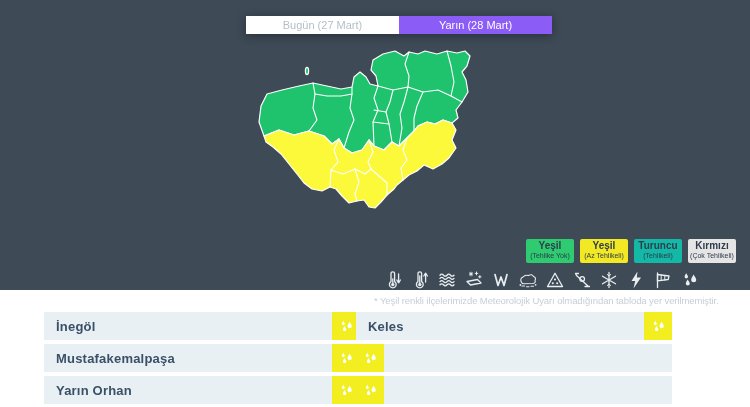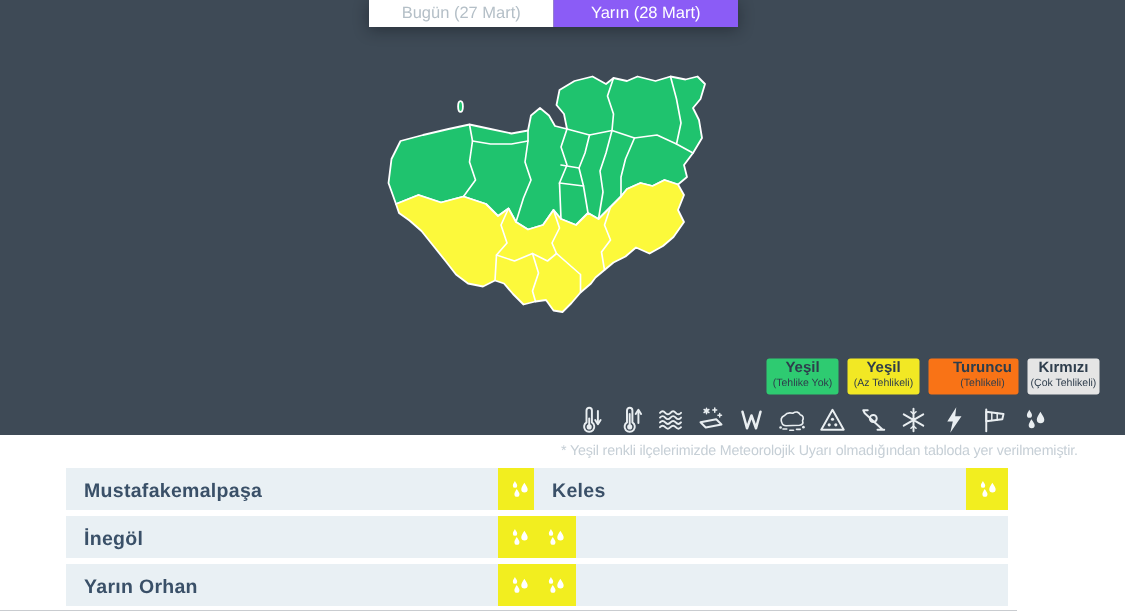--- a/index.html
+++ b/index.html
@@ -2,38 +2,38 @@
 <html><head>
 <meta charset="utf-8">
 <style>
   html,body{margin:0;padding:0;}
   body{font-family:"Liberation Sans",sans-serif;}
   .stage{position:relative;width:750px;height:407px;background:#ffffff;overflow:hidden;}
 
   
   .top{position:absolute;left:0;top:0;width:750px;height:290px;background:#3e4a56;}
 
-  .tabbar{position:absolute;left:246px;top:0;width:246px;height:18px;display:flex;box-shadow:0 2px 10px rgba(15,20,26,.45);}
+  .tabbar{position:absolute;left:246px;top:16px;width:306px;height:18px;display:flex;box-shadow:0 2px 10px rgba(15,20,26,.45);}
   .tab{flex:1;font-size:11px;line-height:19px;text-align:center;cursor:pointer;white-space:nowrap;overflow:hidden;}
   .tab-today{background:#ffffff;color:#b4bfc7;}
   .tab-tomorrow{background:#8b5cf6;color:#ffffff;}
 
   .map{position:absolute;left:257px;top:50px;width:215px;height:166px;}
   .map .green{fill:#1fc36e;}
   .map .yellow{fill:#fcf93b;}
   .map .land{stroke:#ffffff;stroke-width:1.2;stroke-linejoin:round;}
   .map .borders path{fill:none;stroke:#ffffff;stroke-width:1.1;stroke-linecap:round;stroke-linejoin:round;}
 
-  .legend{position:absolute;left:511px;top:239px;display:flex;gap:6px;}
+  .legend{position:absolute;left:526px;top:239px;display:flex;gap:6px;}
   .lgbox{width:48px;height:24px;border-radius:2px;text-align:center;color:#2e3d4c;overflow:hidden;}
   .lgl{font-size:10px;font-weight:bold;line-height:12px;margin-top:1px;}
   .lgs{font-size:7px;line-height:8px;}
   .lg0{background:#2ecb71;}
   .lg1{background:#f2e824;}
-  .lg2{background:#f97316;padding-left:12px;}
+  .lg2{background:#14b8a6;}
   .lg3{background:#e5e5e5;}
 
   .icons{position:absolute;left:383px;top:270px;display:flex;gap:7px;}
   .wicon{width:20px;height:20px;}
   .wicon svg{display:block;width:20px;height:20px;stroke:#e9eef1;fill:none;stroke-width:1.3;stroke-linecap:round;stroke-linejoin:round;}
   .wicon svg .f{fill:#e9eef1;stroke:none;}
 
   
   .bottom{position:absolute;left:0;top:290px;width:750px;height:147px;background:#ffffff;}
   .footnote{position:absolute;top:5px;left:374px;width:326px;font-size:9.5px;letter-spacing:-0.1px;white-space:nowrap;color:#c6cfd6;text-align:right;}
@@ -191,40 +191,40 @@
       </svg>
         </span>
     </div>
   </div>
 
   <div class="bottom">
     <div class="footnote">* Yeşil renkli ilçelerimizde Meteorolojik Uyarı olmadığından tabloda yer verilmemiştir.</div>
 
     <div class="col col-left">
       <div class="row">
+        <span class="rname">İnegöl</span>
+        <span class="rwarn">
+            <svg viewBox="0 0 20 20">
+          <path class="f" d="M6.2,3.2 C5.3,4.8 4.6,5.8 4.6,6.8 a1.7,1.7 0 0 0 3.4,0 C8,5.8 7.1,4.8 6.2,3.2"></path>
+          <path class="f" d="M7.6,9.5 C6.6,11.3 5.8,12.4 5.8,13.5 a2,2 0 0 0 4,0 C9.8,12.4 8.8,11.3 7.6,9.5"></path>
+          <path class="f" d="M13.6,4.5 C12.2,6.9 11.2,8.3 11.2,9.7 a2.5,2.5 0 0 0 5,0 C16.2,8.3 15,6.9 13.6,4.5"></path>
+        </svg>
+          </span>
+      </div>
+      <div class="row">
         <span class="rname">Mustafakemalpaşa</span>
         <span class="rwarn">
             <svg viewBox="0 0 20 20">
           <path class="f" d="M6.2,3.2 C5.3,4.8 4.6,5.8 4.6,6.8 a1.7,1.7 0 0 0 3.4,0 C8,5.8 7.1,4.8 6.2,3.2"></path>
           <path class="f" d="M7.6,9.5 C6.6,11.3 5.8,12.4 5.8,13.5 a2,2 0 0 0 4,0 C9.8,12.4 8.8,11.3 7.6,9.5"></path>
           <path class="f" d="M13.6,4.5 C12.2,6.9 11.2,8.3 11.2,9.7 a2.5,2.5 0 0 0 5,0 C16.2,8.3 15,6.9 13.6,4.5"></path>
         </svg>
           </span>
       </div>
       <div class="row">
-        <span class="rname">İnegöl</span>
-        <span class="rwarn">
-            <svg viewBox="0 0 20 20">
-          <path class="f" d="M6.2,3.2 C5.3,4.8 4.6,5.8 4.6,6.8 a1.7,1.7 0 0 0 3.4,0 C8,5.8 7.1,4.8 6.2,3.2"></path>
-          <path class="f" d="M7.6,9.5 C6.6,11.3 5.8,12.4 5.8,13.5 a2,2 0 0 0 4,0 C9.8,12.4 8.8,11.3 7.6,9.5"></path>
-          <path class="f" d="M13.6,4.5 C12.2,6.9 11.2,8.3 11.2,9.7 a2.5,2.5 0 0 0 5,0 C16.2,8.3 15,6.9 13.6,4.5"></path>
-        </svg>
-          </span>
-      </div>
-      <div class="row">
         <span class="rname">Yarın Orhan</span>
         <span class="rwarn">
             <svg viewBox="0 0 20 20">
           <path class="f" d="M6.2,3.2 C5.3,4.8 4.6,5.8 4.6,6.8 a1.7,1.7 0 0 0 3.4,0 C8,5.8 7.1,4.8 6.2,3.2"></path>
           <path class="f" d="M7.6,9.5 C6.6,11.3 5.8,12.4 5.8,13.5 a2,2 0 0 0 4,0 C9.8,12.4 8.8,11.3 7.6,9.5"></path>
           <path class="f" d="M13.6,4.5 C12.2,6.9 11.2,8.3 11.2,9.7 a2.5,2.5 0 0 0 5,0 C16.2,8.3 15,6.9 13.6,4.5"></path>
         </svg>
           </span>
       </div>
     </div>

